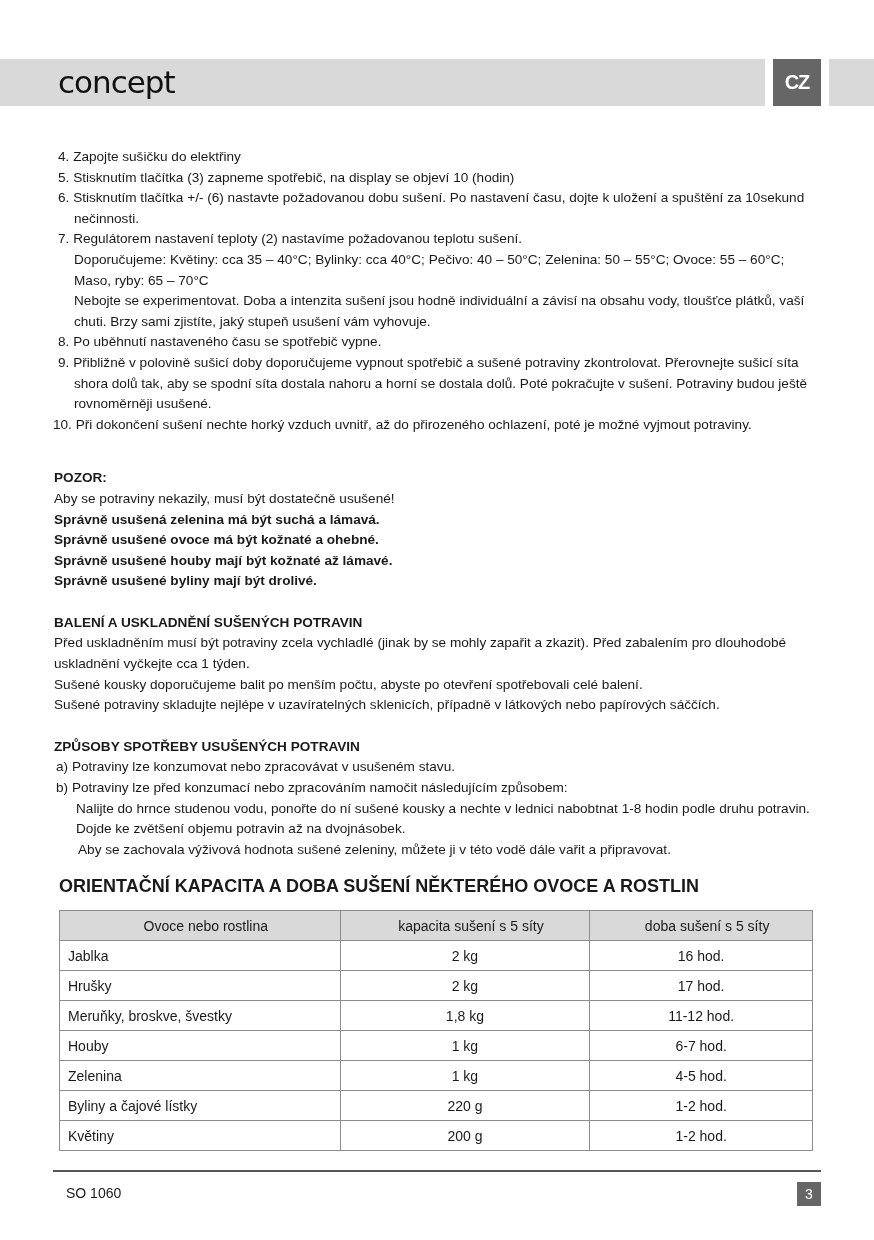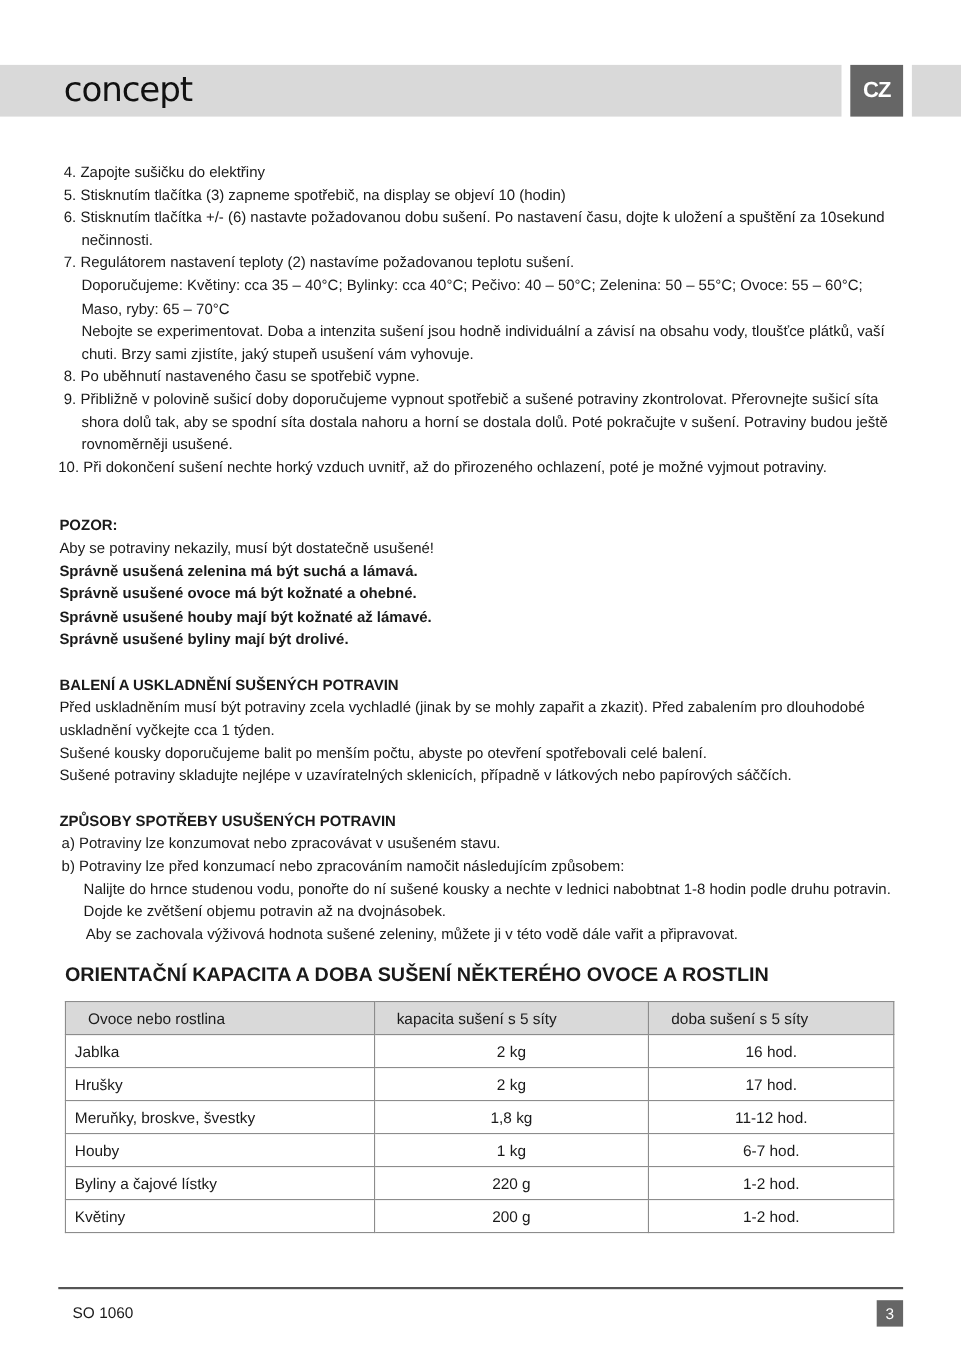--- a/index.html
+++ b/index.html
@@ -17,21 +17,21 @@
   .sub { padding-left: 20px; }
   .gap { height: 21px; }
   .bold { font-weight: bold; }
   .sec-title { font-weight: bold; }
   .ab { padding-left: 22px; text-indent: -20px; }
   .ab-sub { padding-left: 22px; }
   .ab-sub2 { padding-left: 24px; }
   .table-title { position: absolute; left: 59px; top: 876px; font-size: 18px; font-weight: bold; letter-spacing: 0px; }
   table.capacity { position: absolute; left: 59px; top: 910px; width: 754px; border-collapse: collapse; font-size: 14px; }
   table.capacity th, table.capacity td { border: 1px solid #8c8c8c; height: 29px; padding: 0 8px; }
-  table.capacity th { background: #d9d9d9; font-weight: normal; text-align: left; padding-left: 20px; }
+  table.capacity th { background: #d9d9d9; font-weight: normal; text-align: center; padding-left: 20px; }
   table.capacity td.c { text-align: center; }
   table.capacity col.c1 { width: 281px; }
   table.capacity col.c2 { width: 250px; }
   table.capacity col.c3 { width: 223px; }
   .footer-line { position: absolute; left: 53px; top: 1170px; width: 768px; height: 2px; background: #555; }
   .footer-model { position: absolute; left: 54px; top: 1185px; font-size: 14px; margin-left: 12px; }
   .page-box { position: absolute; left: 797px; top: 1182px; width: 24px; height: 24px; background: #666; color: #fff; font-size: 14px; display: flex; align-items: center; justify-content: center; }
 </style>
 </head>
 <body>
@@ -116,20 +116,25 @@
       <td>Meruňky, broskve, švestky</td>
       <td class="c">1,8 kg</td>
       <td class="c">11-12 hod.</td>
     </tr>
     <tr>
       <td>Houby</td>
       <td class="c">1 kg</td>
       <td class="c">6-7 hod.</td>
     </tr>
     <tr>
+      <td>Zelenina</td>
+      <td class="c">1 kg</td>
+      <td class="c">4-5 hod.</td>
+    </tr>
+    <tr>
       <td>Byliny a čajové lístky</td>
       <td class="c">220 g</td>
       <td class="c">1-2 hod.</td>
     </tr>
     <tr>
       <td>Květiny</td>
       <td class="c">200 g</td>
       <td class="c">1-2 hod.</td>
     </tr>
   </tbody>

